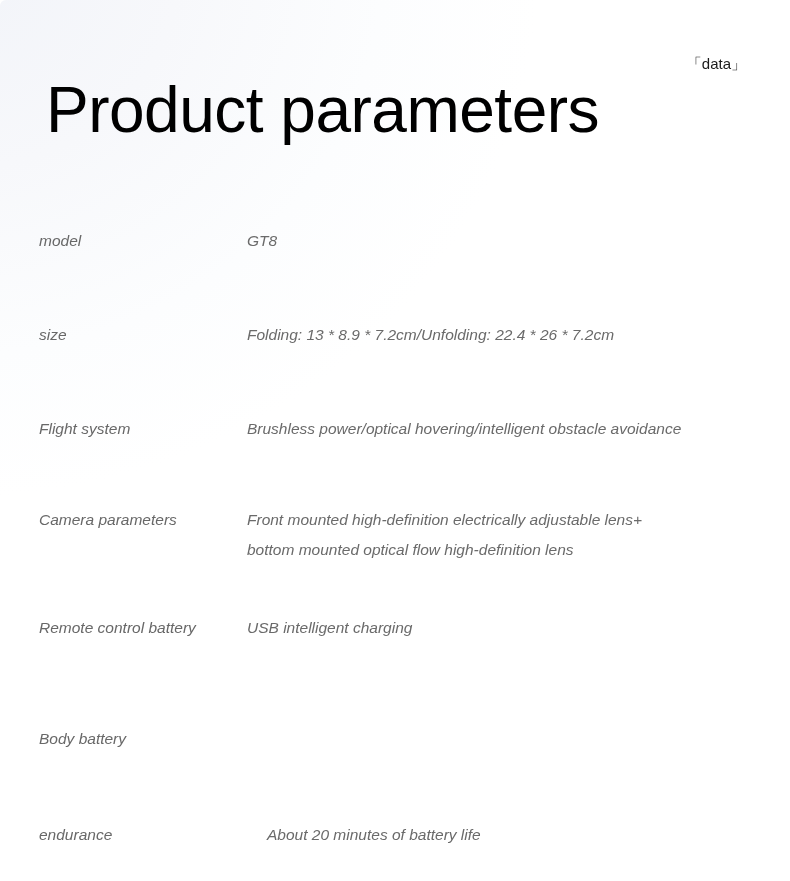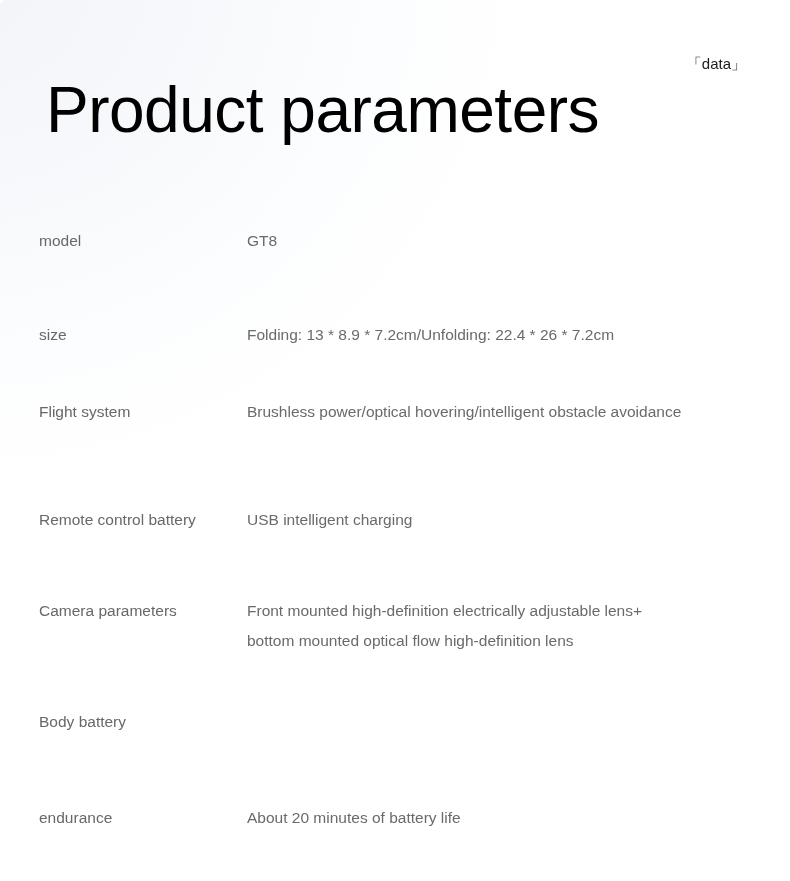--- a/index.html
+++ b/index.html
@@ -64,20 +64,21 @@
     top: 208px;
     width: 790px;
   }
 
   .spec-row {
     position: relative;
     display: flex;
     align-items: flex-start;
     padding: 0 38px 0 39px;
     min-height: 58px;
+    font-style: italic;
   }
 
   .spec-label {
     flex: 0 0 208px;
     width: 208px;
     box-sizing: border-box;
     padding-right: 6px;
     font-size: 15.5px;
     line-height: 22px;
     color: #686868;
@@ -95,25 +96,25 @@
     display: block;
   }
 
   .spec-value .value-line + .value-line {
     margin-top: 8px;
   }
 
   
   .spec-row.r-model        { margin-top: 22px; }
   .spec-row.r-size         { margin-top: 36px; }
-  .spec-row.r-flight       { margin-top: 19px; }
+  .spec-row.r-flight       { margin-top: 36px; }
   .spec-row.r-camera       { margin-top: 33px; }
   .spec-row.r-remote       { margin-top: 50px; }
   .spec-row.r-body         { margin-top: 53px; }
-  .spec-row.r-endurance    { margin-top: 38px; }
+  .spec-row.r-endurance    { margin-top: 38px; gap: 20px; }
 </style>
 </head>
 <body>
 
 <div class="page">
 
   <div class="header">
     <div class="data-tag">「data」</div>
     <h1 class="page-title">Product parameters</h1>
   </div>
@@ -134,32 +135,32 @@
       </div>
     </div>
 
     <div class="spec-row r-flight">
       <div class="spec-label">Flight system</div>
       <div class="spec-value">
         <span class="value-line">Brushless power/optical hovering/intelligent obstacle avoidance</span>
       </div>
     </div>
 
-    <div class="spec-row r-remote">
-      <div class="spec-label">Remote control battery</div>
-      <div class="spec-value">
-        <span class="value-line">USB intelligent charging</span>
-      </div>
-    </div>
-
     <div class="spec-row r-camera">
       <div class="spec-label">Camera parameters</div>
       <div class="spec-value">
         <span class="value-line">Front mounted high-definition electrically adjustable lens+</span>
         <span class="value-line">bottom mounted optical flow high-definition lens</span>
+      </div>
+    </div>
+
+    <div class="spec-row r-remote">
+      <div class="spec-label">Remote control battery</div>
+      <div class="spec-value">
+        <span class="value-line">USB intelligent charging</span>
       </div>
     </div>
 
     <div class="spec-row r-body">
       <div class="spec-label">Body battery</div>
     </div>
 
     <div class="spec-row r-endurance">
       <div class="spec-label">endurance</div>
       <div class="spec-value">

